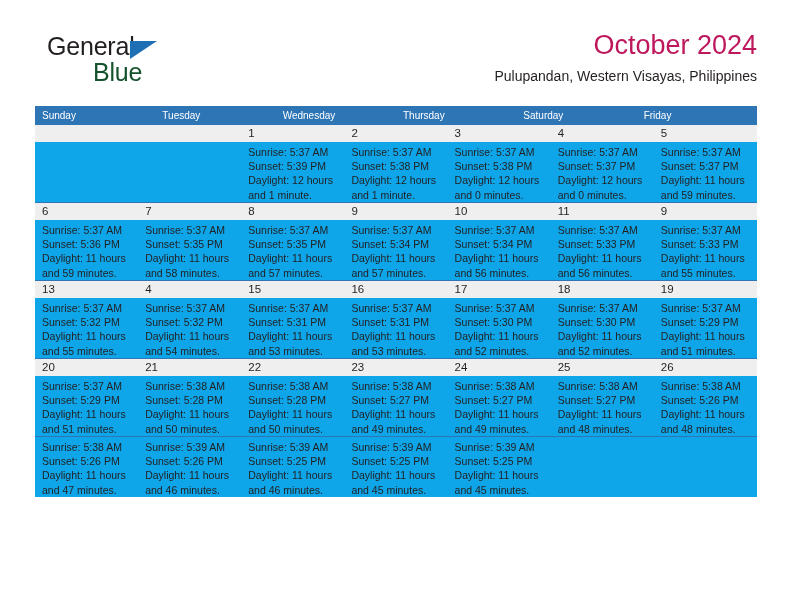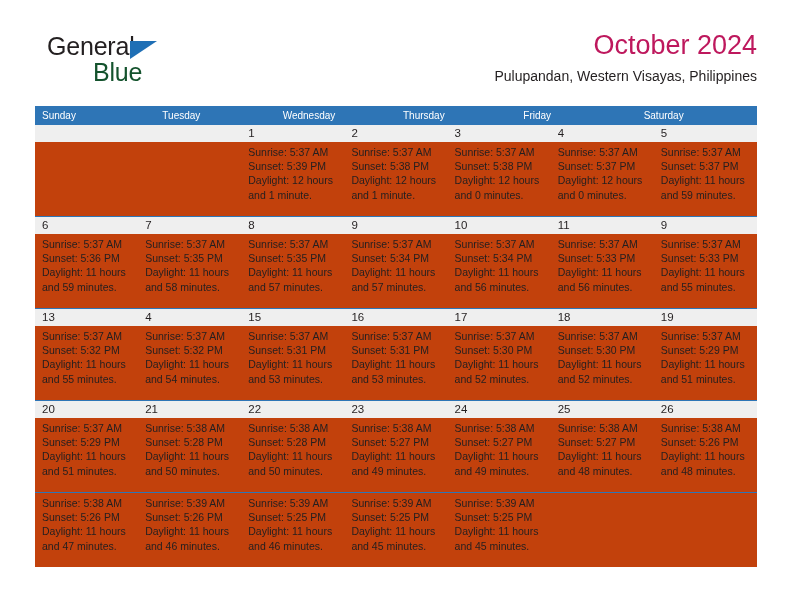--- a/index.html
+++ b/index.html
@@ -117,22 +117,22 @@
   }
   .week-daynums {
     display: flex;
     width: 100%;
     background: #efefef;
     height: 17px;
   }
   .week-bodies {
     display: flex;
     width: 100%;
-    background: #c2410c;
-    height: 74px;
+    background: #0ea5e9;
+    height: 60px;
   }
   .daynum {
     flex: 1 1 0;
     box-sizing: border-box;
     padding-left: 7px;
     font-size: 11.5px;
     line-height: 17px;
     color: #231f20;
   }
   .daybody {
@@ -167,22 +167,22 @@
     </div>
 
   </div>
 
   <div class="calendar">
     <div class="weekdays">
         <div class="weekday">Sunday</div>
         <div class="weekday">Tuesday</div>
         <div class="weekday">Wednesday</div>
         <div class="weekday">Thursday</div>
+        <div class="weekday">Saturday</div>
         <div class="weekday">Friday</div>
-        <div class="weekday">Saturday</div>
       </div>
     <div id="weeks-host">
         <div class="week">
           <div class="week-daynums">
             <div class="daynum"></div>
             <div class="daynum"></div>
             <div class="daynum">1</div>
             <div class="daynum">2</div>
             <div class="daynum">3</div>
             <div class="daynum">4</div>

